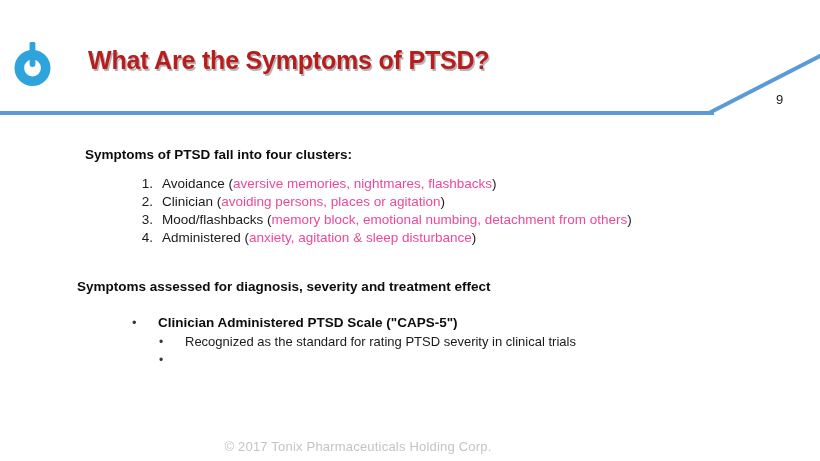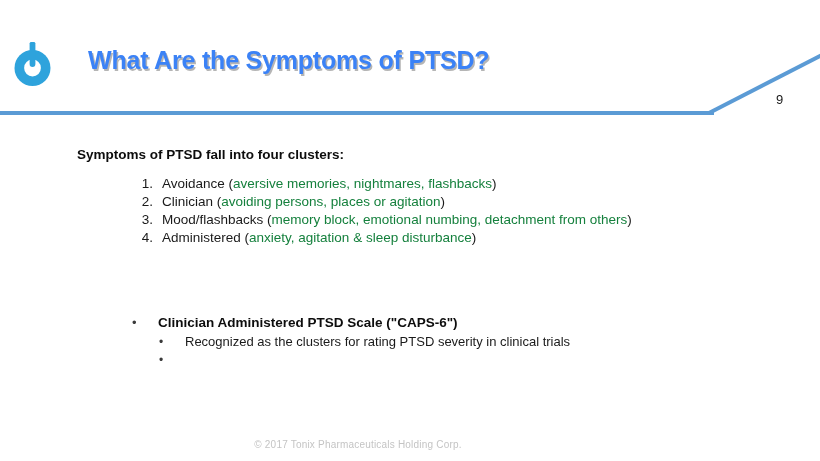--- a/index.html
+++ b/index.html
@@ -32,21 +32,21 @@
     height: 48px;
   }
 
   #slide-title {
     position: absolute;
     left: 88px;
     top: 46px;
     font-size: 25px;
     font-weight: bold;
     letter-spacing: -0.2px;
-    color: #3b82f6;
+    color: #b91c1c;
     text-shadow: 1.5px 1.5px 0.6px rgba(120,120,120,0.55);
     white-space: nowrap;
   }
 
   
   #header-rule-horizontal {
     position: absolute;
     left: 0;
     top: 111px;
     width: 714px;
@@ -79,21 +79,21 @@
     height: 310px;
   }
 
   .lead-heading {
     position: absolute;
     font-size: 13.5px;
     font-weight: bold;
     color: #0d0d0d;
     white-space: nowrap;
   }
-  #heading-clusters { left: 77px; top: 27px; text-align: center; }
+  #heading-clusters { left: 85px; top: 27px; text-align: center; }
   #heading-assessed { left: 77px; top: 159px; }
 
   ol#cluster-list {
     position: absolute;
     left: 137px;
     top: 55px;
     margin: 0;
     padding: 0;
     list-style: none;
   }
@@ -106,21 +106,21 @@
     padding-left: 25px;
   }
   ol#cluster-list li .num {
     position: absolute;
     left: 0;
     top: 0;
     width: 16px;
     text-align: right;
   }
   .accent {
-    color: #15803d;
+    color: #ec4899;
   }
 
   
   #caps-block {
     position: absolute;
     left: 132px;
     top: 193px;
   }
   .lvl1-row {
     position: relative;
@@ -156,21 +156,21 @@
     color: #3a3a3a;
   }
 
   
   #slide-footer {
     position: absolute;
     left: 0;
     top: 439px;
     width: 716px;
     text-align: center;
-    font-size: 10px;
+    font-size: 13px;
     color: #c4c4c4;
     letter-spacing: 0.2px;
   }
 </style>
 </head>
 <body>
 
 <div id="slide-header">
 
   <div id="brand-logo">
@@ -208,29 +208,30 @@
       <span class="num">2.</span><span>Clinician</span><span> </span><span>(</span><span class="accent">avoiding persons, places or agitation</span><span>)</span>
     </li>
     <li>
       <span class="num">3.</span><span>Mood/flashbacks</span><span> </span><span>(</span><span class="accent">memory block, emotional numbing, detachment from others</span><span>)</span>
     </li>
     <li>
       <span class="num">4.</span><span>Administered</span><span> </span><span>(</span><span class="accent">anxiety, agitation &amp; sleep disturbance</span><span>)</span>
     </li>
   </ol>
 
+  <div class="lead-heading" id="heading-assessed">Symptoms assessed for diagnosis, severity and treatment effect</div>
 
   <div id="caps-block">
     <div class="lvl1-row">
       <span class="dot">•</span>
-      <span>Clinician Administered PTSD Scale ("CAPS-6")</span>
+      <span>Clinician Administered PTSD Scale ("CAPS-5")</span>
     </div>
     <div class="lvl2-row">
       <span class="dot">•</span>
-      <span>Recognized as the clusters for rating PTSD severity in clinical trials</span>
+      <span>Recognized as the standard for rating PTSD severity in clinical trials</span>
     </div>
     <div class="lvl2-row">
       <span class="dot">•</span>
     </div>
   </div>
 </div>
 
 <div id="slide-footer">© 2017 Tonix Pharmaceuticals Holding Corp.</div>
 
 </body></html>

